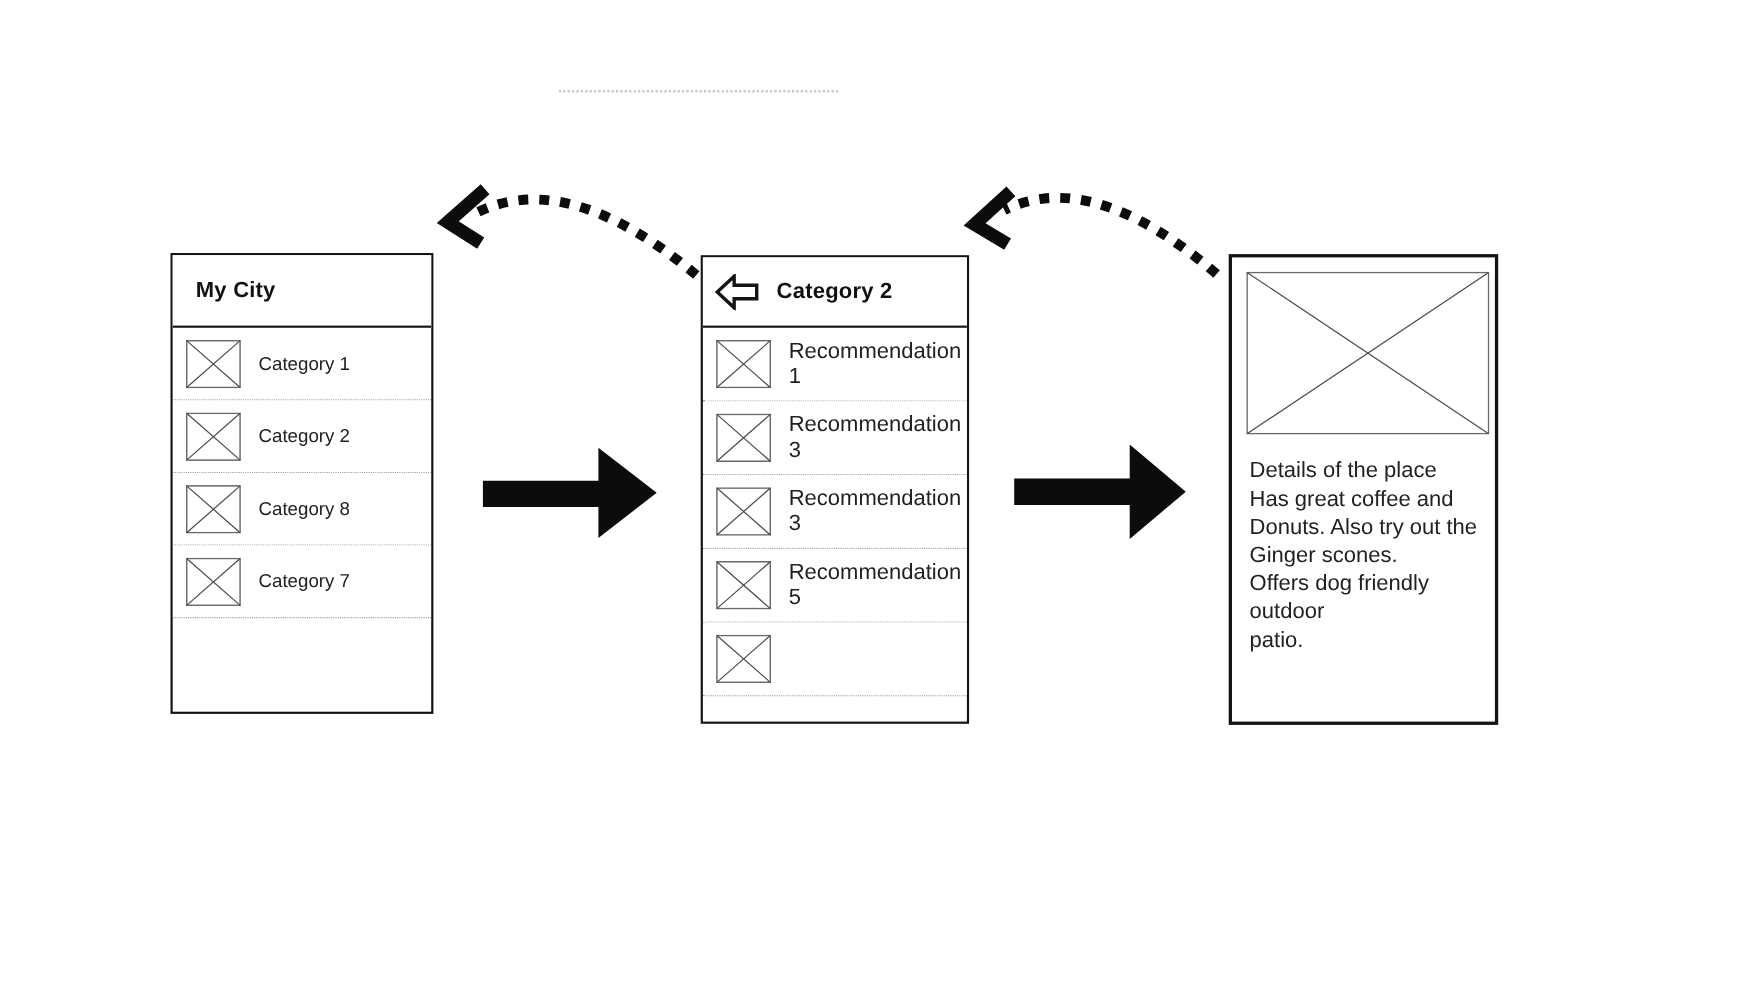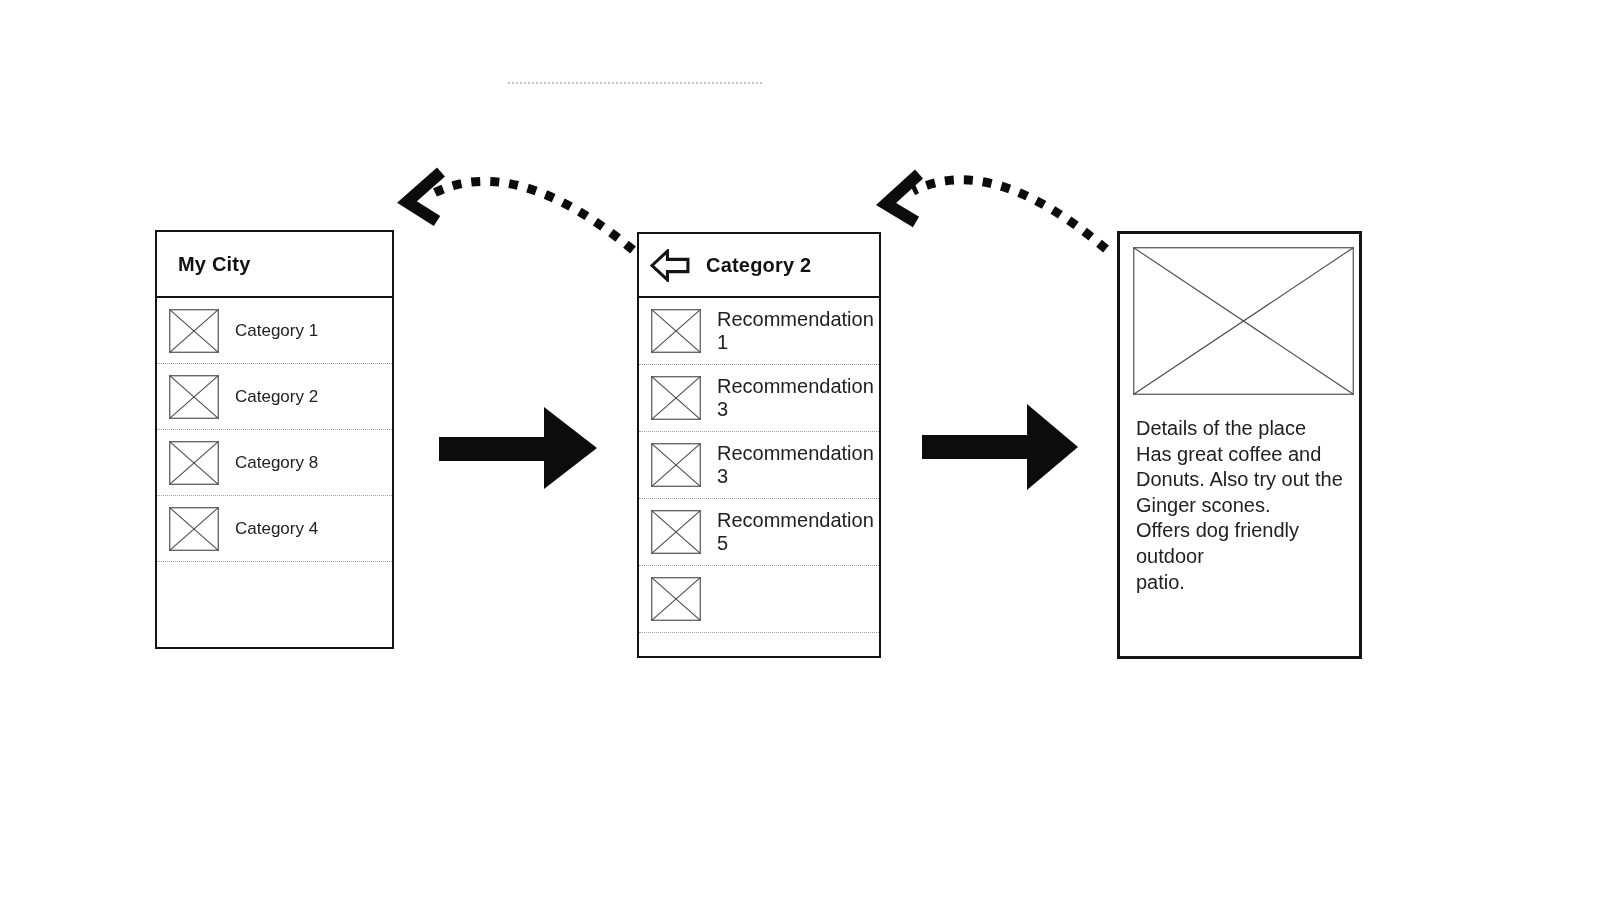--- a/index.html
+++ b/index.html
@@ -100,21 +100,21 @@
             <line x1="49.3" y1="0.7" x2="0.7" y2="43.3"></line>
           </svg>
         <span class="lbl">Category 8</span>
       </div>
       <div class="row">
         <svg class="ph" viewBox="0 0 50 44" preserveAspectRatio="none">
             <rect x="0.7" y="0.7" width="48.6" height="42.6"></rect>
             <line x1="0.7" y1="0.7" x2="49.3" y2="43.3"></line>
             <line x1="49.3" y1="0.7" x2="0.7" y2="43.3"></line>
           </svg>
-        <span class="lbl">Category 4</span>
+        <span class="lbl">Category 7</span>
       </div>
     </div>
   </section>
 
   <section class="panel" id="p2">
     <header>
       <svg class="backicon" width="41" height="33" viewBox="0 0 40 32">
           <polygon points="2,16 17,2 17,10 37,10 37,22 17,22 17,30"></polygon>
         </svg>
       <span class="title">Category 2</span>

